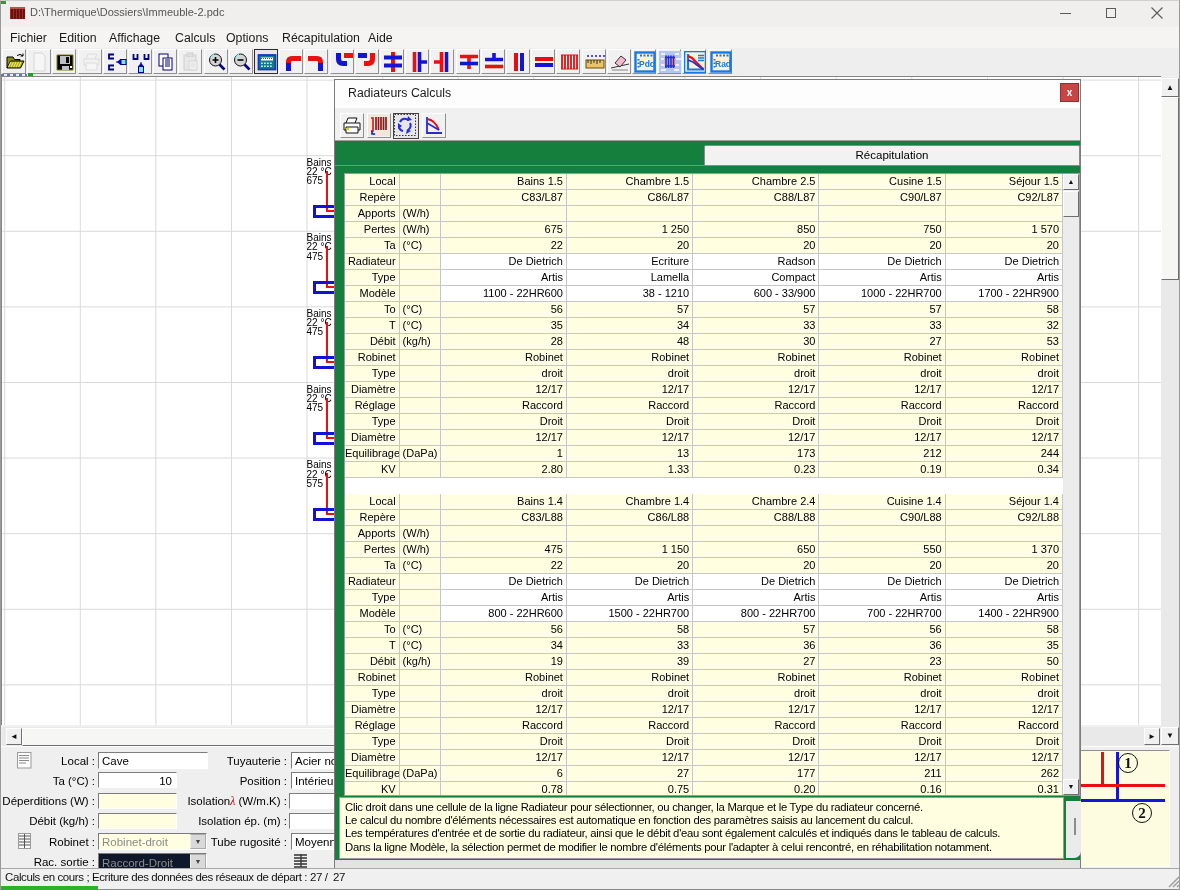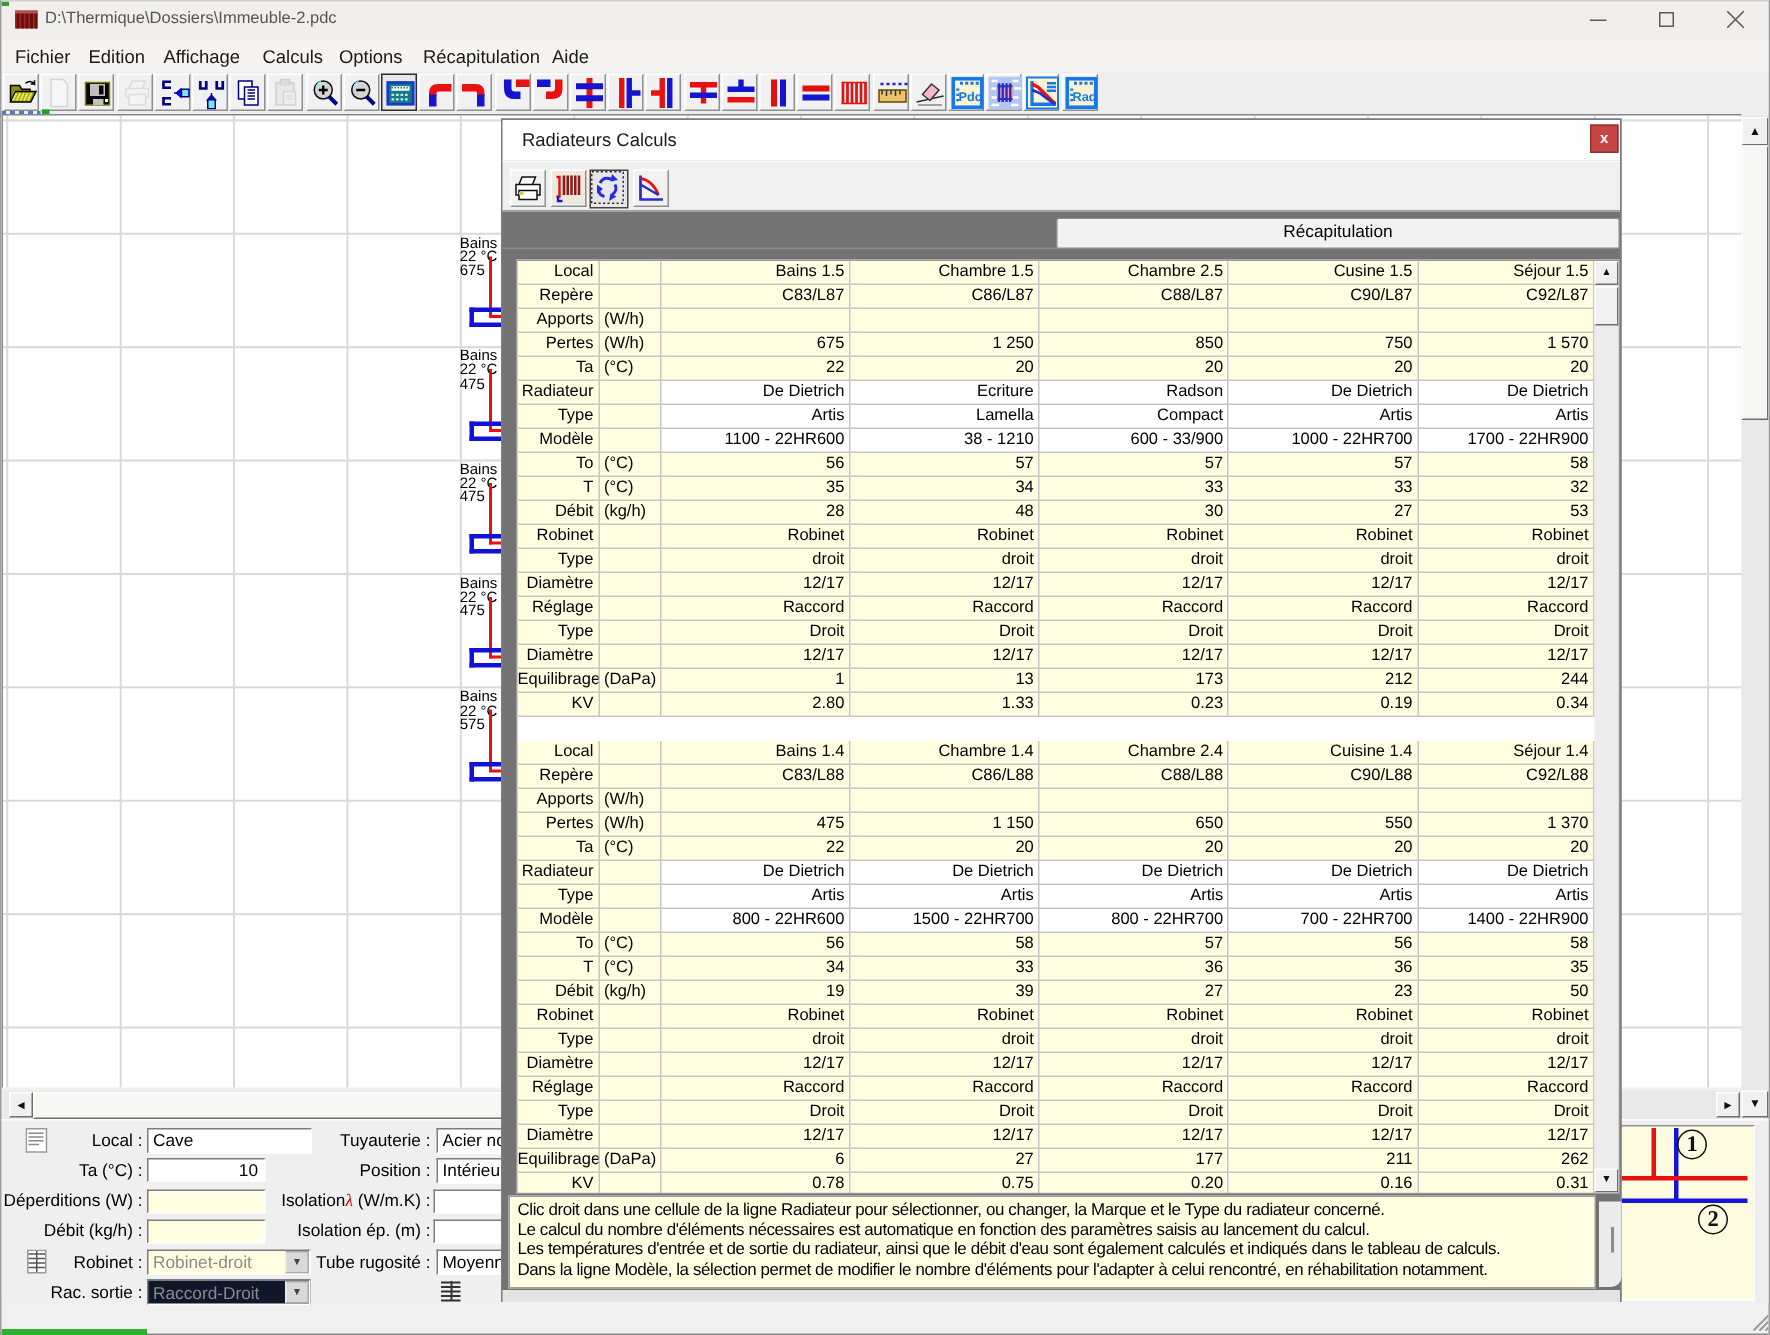--- a/index.html
+++ b/index.html
@@ -368,26 +368,27 @@
 <div class="inp" style="left:288px;top:811.5px;width:48px;height:16px;"></div>
 <div class="inp" style="left:290px;top:831.5px;width:46px;height:17px;padding:1px 3px;">Moyenne</div>
 <div class="abs" style="left:1078px;top:749px;width:91px;height:117px;background:#fdfce1;border:1px solid #8f8f8f;border-bottom-color:#fff;border-right-color:#fff;overflow:hidden;">
  <div class="abs" style="left:21px;top:1px;width:2.5px;height:32px;background:#e81010;"></div>
  <div class="abs" style="left:36px;top:1px;width:3px;height:49px;background:#1515d8;"></div>
  <div class="abs" style="left:1px;top:33px;width:84px;height:2.5px;background:#e81010;"></div>
  <div class="abs" style="left:1px;top:48px;width:84px;height:3px;background:#1515d8;"></div>
  <div class="abs" style="left:38px;top:2px;width:20px;height:20px;border:1.4px solid #111;border-radius:50%;text-align:center;font-family:'Liberation Serif',serif;font-size:15px;font-weight:bold;line-height:19px;color:#111;">1</div>
  <div class="abs" style="left:52px;top:52px;width:20px;height:20px;border:1.4px solid #111;border-radius:50%;text-align:center;font-family:'Liberation Serif',serif;font-size:15px;font-weight:bold;line-height:19px;color:#111;">2</div>
 </div>
+<div class="abs" style="left:0;top:867px;width:1180px;height:20px;background:#f0f0f0;border-top:1px solid #a8a8a8;font-size:11.5px;letter-spacing:-0.4px;color:#111;padding:2px 0 0 4px;">Calculs en cours ; Ecriture des données des réseaux de départ : 27 /&nbsp; 27</div>
 <div class="abs" style="left:0;top:885px;width:97px;height:5px;background:#2fae2f;"></div>
 <div class="abs" style="left:97px;top:888px;width:1083px;height:2px;background:#8a8a8a;"></div>
 <svg class="abs" style="left:1166px;top:874px" width="13" height="13">
       <path d="M12,2 L2,12 M12,6 L6,12 M12,10 L10,12" stroke="#9a9a9a" stroke-width="1.4"></path>
     </svg>
-<div class="abs" style="left:333px;top:78px;width:747px;height:789px;background:#737373;border:1px solid #7c7c7c;z-index:50;">
+<div class="abs" style="left:333px;top:78px;width:747px;height:789px;background:#15803d;border:1px solid #7c7c7c;z-index:50;">
 <div class="abs" style="left:0;top:0;width:745px;height:27px;background:#fdfdfd;"></div>
 <div class="abs" style="left:13px;top:6px;font-size:12.3px;color:#1c1c1c;">Radiateurs Calculs</div>
 <div class="abs" style="left:725px;top:3px;width:19px;height:19px;background:#c64545;border:1px solid #952f2f;color:#fff;font-size:10px;font-weight:bold;text-align:center;line-height:17px;">x</div>
 <div class="abs" style="left:0;top:27px;width:745px;height:34px;background:#f0f0f0;border-top:1.5px solid #fff;border-bottom:1px solid #9e9e9e;"></div>
 <div class="abs" style="left:5px;top:33px;width:24px;height:25px;background:#f1f1f1;border-top:1px solid #fff;border-left:1px solid #fff;border-right:1px solid #8f8f8f;border-bottom:1px solid #8f8f8f;"><svg width="22" height="22" viewBox="0 0 22 22">
           <g stroke="#111" fill="#fdfdfd">
             <path d="M5,9 L7,4 h9 l-2,5"></path>
             <path d="M3,9 h16 v7 h-16 z"></path>
             <path d="M5,13 h12 v6 h-12 z"></path>
           </g>

